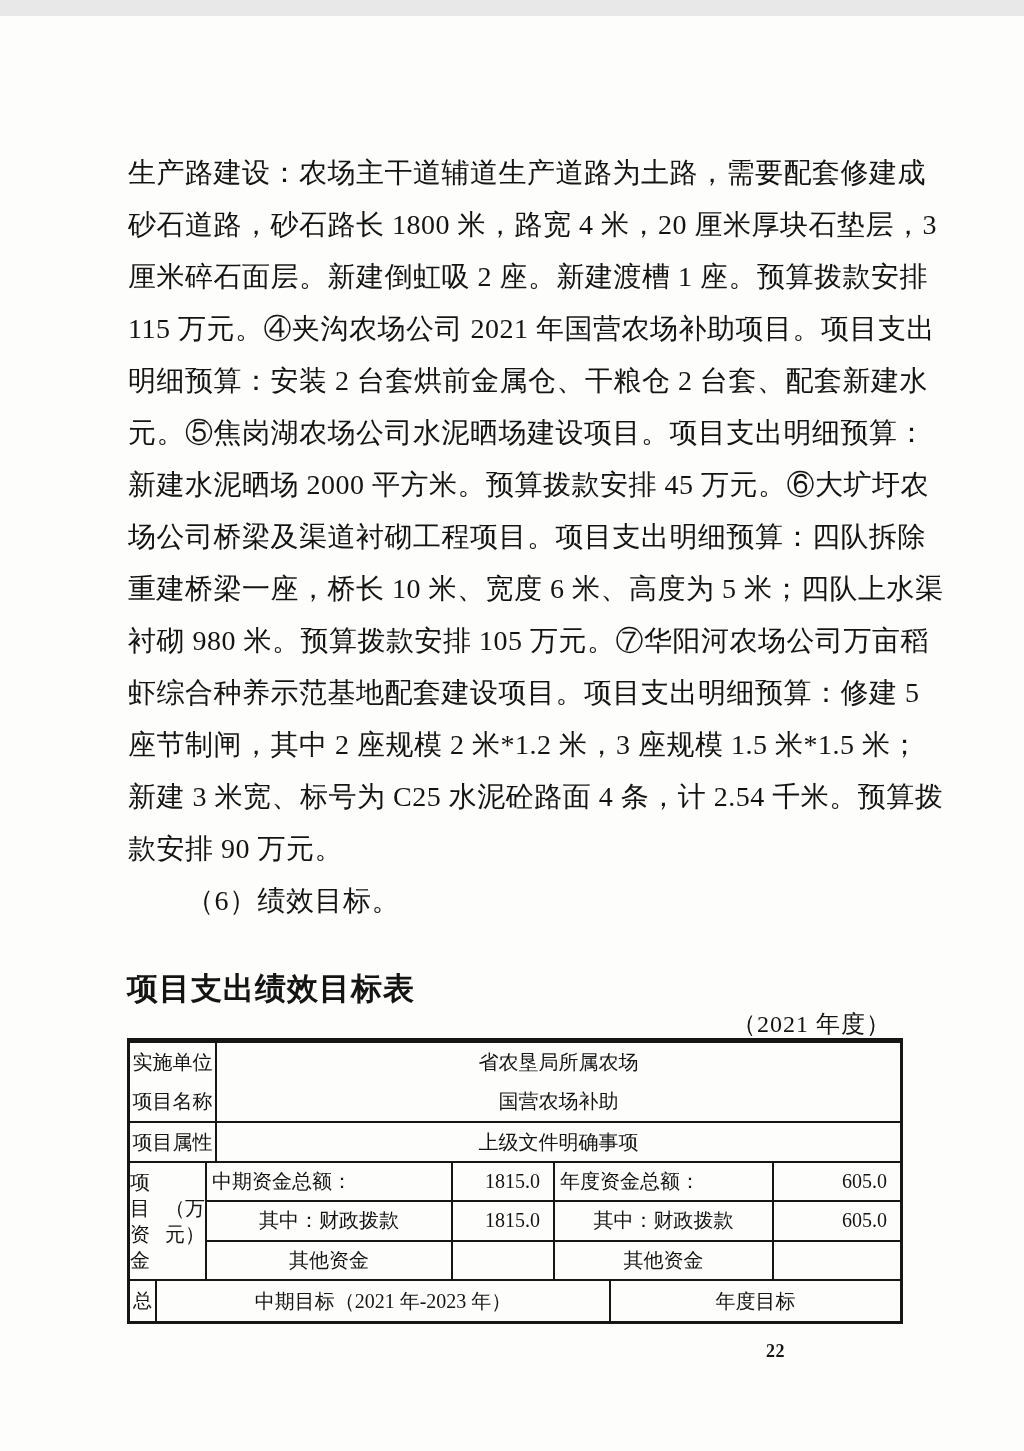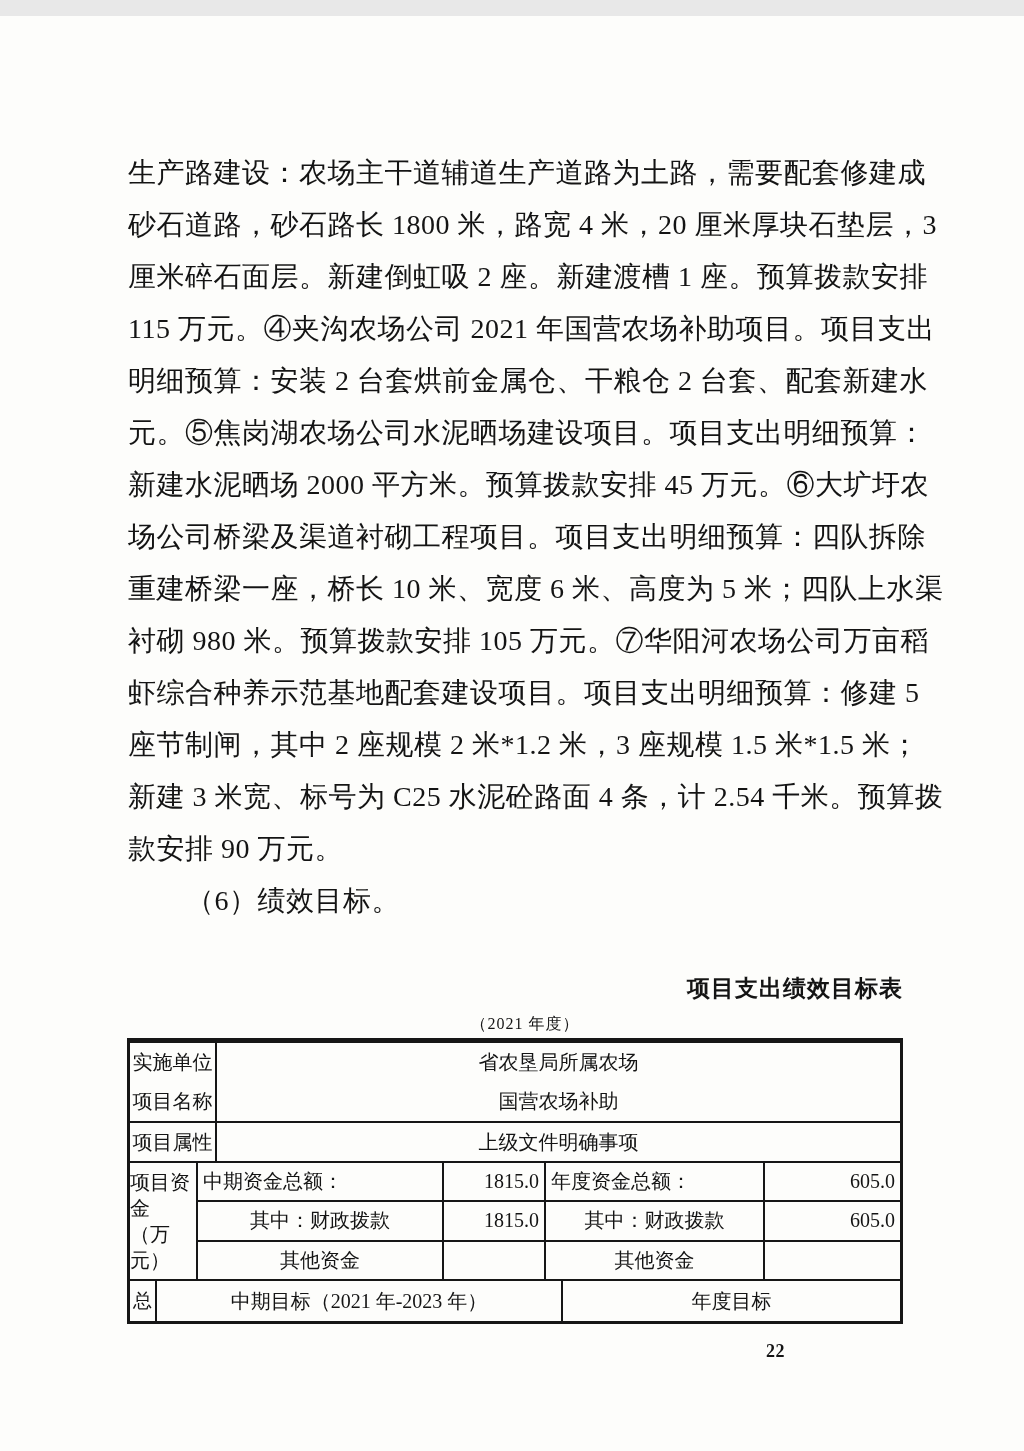--- a/index.html
+++ b/index.html
@@ -24,28 +24,28 @@
     text-align-last:justify;
     white-space:nowrap;
     overflow:visible;
   }
   .line.last { text-align-last:left; }
   .line.indent { padding-left:58px; }
 
   
   .tbl-title {
     position:absolute; top:957px; left:127px; width:776px;
-    text-align:right;
-    font-size:23px; font-weight:bold; letter-spacing:1px;
+    text-align:left;
+    font-size:31px; font-weight:bold; letter-spacing:1px;
     line-height:32px;
   }
   .tbl-subtitle {
-    position:absolute; top:995px; left:137px; width:776px;
-    text-align:center;
-    font-size:16px; letter-spacing:1px;
+    position:absolute; top:995px; left:115px; width:776px;
+    text-align:right;
+    font-size:24px; letter-spacing:1px;
     line-height:26px;
   }
 
   
   .tbl {
     position:absolute; left:127px; top:1022px; width:776px;
     border:3px solid #161616;
     box-sizing:border-box;
     font-size:20px;
     background:#fdfdfb;
@@ -58,39 +58,39 @@
     overflow:hidden;
     white-space:nowrap;
   }
   .bl { border-left:2px solid #161616; }
   .h40 { height:40px; }
   .rlabel { width:85px; }
   .rvalue { flex:1; }
 
   .funds-row { height:118px; }
   .funds-label {
-    width:66px;
-    display:flex; flex-direction:column;
+    width:75px;
+    display:flex; 
     align-items:center; justify-content:center;
     line-height:26px;
     box-sizing:border-box;
   }
   .funds-right { flex:1; display:flex; flex-direction:column; box-sizing:border-box; }
   .frow { display:flex; flex:1; border-top:2px solid #161616; box-sizing:border-box; }
   .frow.first { border-top:none;border-radius:16px; }
   .fc1 { width:244px; }
   .fc2 { width:102px; }
   .fc3 { width:219px; }
   .fc4 { flex:1; }
   .al { justify-content:flex-start; padding-left:5px; }
-  .ar { justify-content:flex-end; padding-right:5px; }
+  .ar { justify-content:flex-end; padding-right:13px; }
 
   .goals-row { height:42px; }
   .goal-zong { width:25px; font-size:19px; }
-  .goal-mid { width:406px; }
+  .goal-mid { width:454px; }
   .goal-annual { flex:1; }
 
   
   .page-num {
     position:absolute; left:766px; top:1325px;
     font-size:18px; font-weight:bold;
     letter-spacing:0.5px;
   }
 </style>
 </head>

